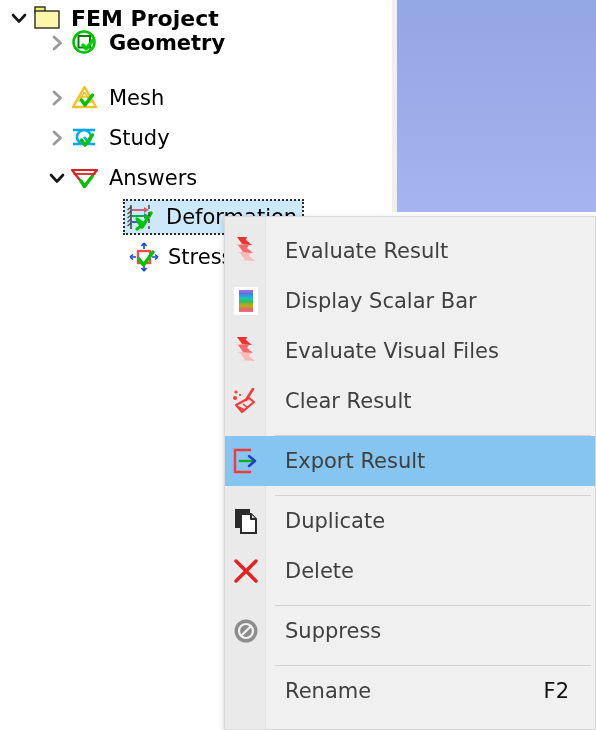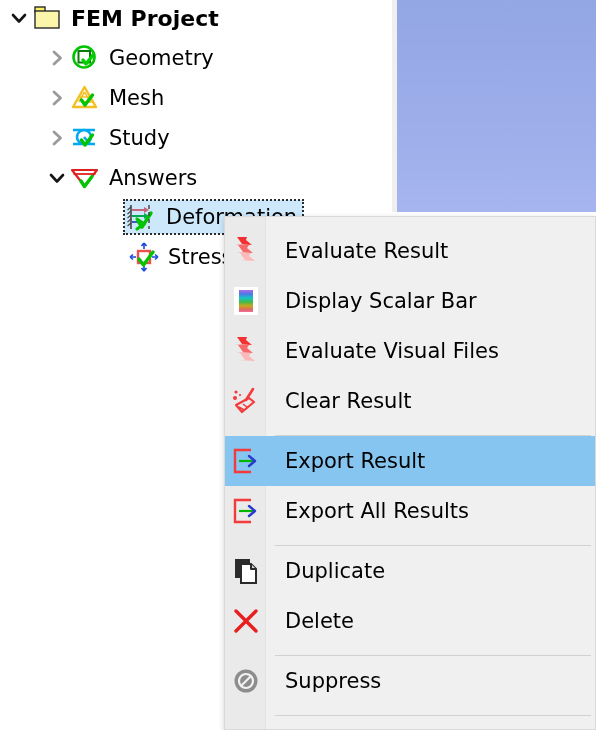--- a/index.html
+++ b/index.html
@@ -78,21 +78,21 @@
     position:relative;
     display:flex;align-items:center;
     height:50px;
     z-index:2;
   }
   .mi .mi-icon{
     width:41px;height:50px;flex:none;
     display:flex;align-items:center;justify-content:center;
   }
   .mi .mi-label{
-    padding-left:19px;font-size:21px;color:#000000;flex:1;
+    padding-left:19px;font-size:21px;color:#404040;flex:1;
   }
   .mi .mi-accel{
     font-size:21px;color:#111111;padding-right:26px;
   }
   .mi.highlight{background:#85c5ef;}
   .sep{
     position:relative;z-index:2;height:1px;background:#d2d1d1;
     margin-left:50px;margin-right:4px;
   }
   .sep-pad{height:9px;position:relative;z-index:2;}
@@ -115,21 +115,21 @@
     </span>
     <span class="node-icon">
       <svg width="30" height="26" viewBox="0 0 30 26">
         <rect x="3" y="2" width="10" height="5" fill="#fbef67" stroke="#2a2a2a" stroke-width="1.4"></rect>
         <rect x="3" y="6" width="24" height="17" fill="#fbf6a9" stroke="#2a2a2a" stroke-width="1.4"></rect>
       </svg>
     </span>
     <span class="node-label bold">FEM Project</span>
   </div>
 
-  <div class="tree-row" style="left:44px;top:40px;">
+  <div class="tree-row" style="left:44px;top:25px;font-weight:bold;">
     <span class="twisty">
       <svg width="20" height="20" viewBox="0 0 20 20">
           <path d="M7 4 L13.5 10 L7 16" fill="none" stroke="#9a9a9a" stroke-width="2.8" stroke-linecap="round" stroke-linejoin="round"></path>
         </svg>
     </span>
     <span class="node-icon">
       <svg width="28" height="28" viewBox="0 0 28 28">
         <circle cx="13" cy="13" r="10.5" fill="none" stroke="#00c400" stroke-width="2.6"></circle>
         <rect x="7.5" y="7" width="11.5" height="11.5" fill="none" stroke="#0a7a0a" stroke-width="2"></rect>
         <path d="M12 16 L15 20 L22 11" fill="none" stroke="#00d000" stroke-width="3.4" stroke-linecap="round" stroke-linejoin="round"></path>
@@ -290,30 +290,20 @@
     <span class="mi-icon">
       <svg width="28" height="28" viewBox="0 0 28 28">
         <path d="M19 3 H3 V25 H19" fill="none" stroke="#f43a3a" stroke-width="2.4"></path>
         <path d="M7 14 H21" stroke="#00b400" stroke-width="2.2"></path>
         <path d="M17 9 L23 14 L17 19" fill="none" stroke="#2a3ad0" stroke-width="2.4" stroke-linecap="round" stroke-linejoin="round"></path>
       </svg>
     </span>
     <span class="mi-label">Export Result</span>
   </div>
 
-  <div class="mi">
-    <span class="mi-icon">
-      <svg width="28" height="28" viewBox="0 0 28 28">
-        <path d="M19 3 H3 V25 H19" fill="none" stroke="#f43a3a" stroke-width="2.4"></path>
-        <path d="M7 14 H21" stroke="#00b400" stroke-width="2.2"></path>
-        <path d="M17 9 L23 14 L17 19" fill="none" stroke="#2a3ad0" stroke-width="2.4" stroke-linecap="round" stroke-linejoin="round"></path>
-      </svg>
-    </span>
-    <span class="mi-label">Export All Results</span>
-  </div>
 
   <div class="sep-pad"></div>
   <div class="sep"></div>
 
   <div class="mi">
     <span class="mi-icon">
       <svg width="28" height="30" viewBox="0 0 28 30">
         <rect x="3" y="3" width="15" height="19" fill="#2b2b2b"></rect>
         <path d="M9 8 H19 L24 13 V27 H9 Z" fill="#ffffff" stroke="#2b2b2b" stroke-width="2"></path>
         <path d="M19 8 L19 13 L24 13" fill="#d8d8d8" stroke="#2b2b2b" stroke-width="2" stroke-linejoin="round"></path>

